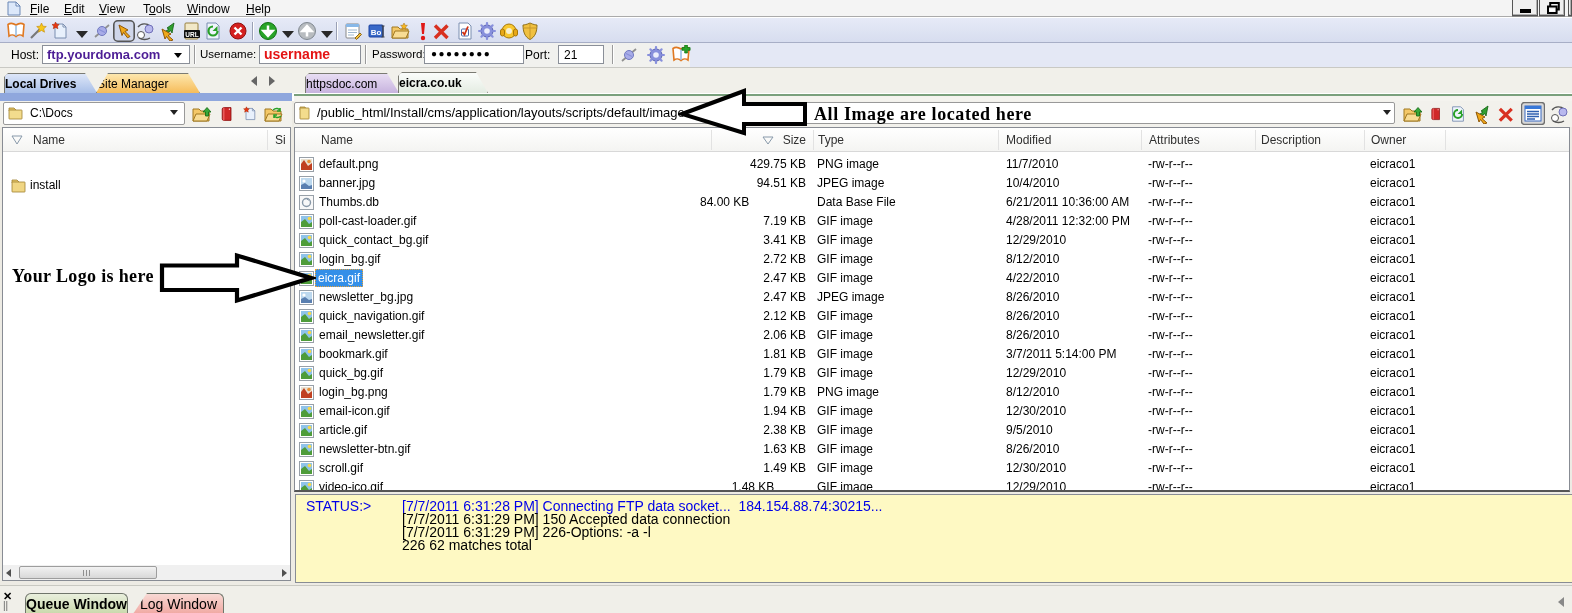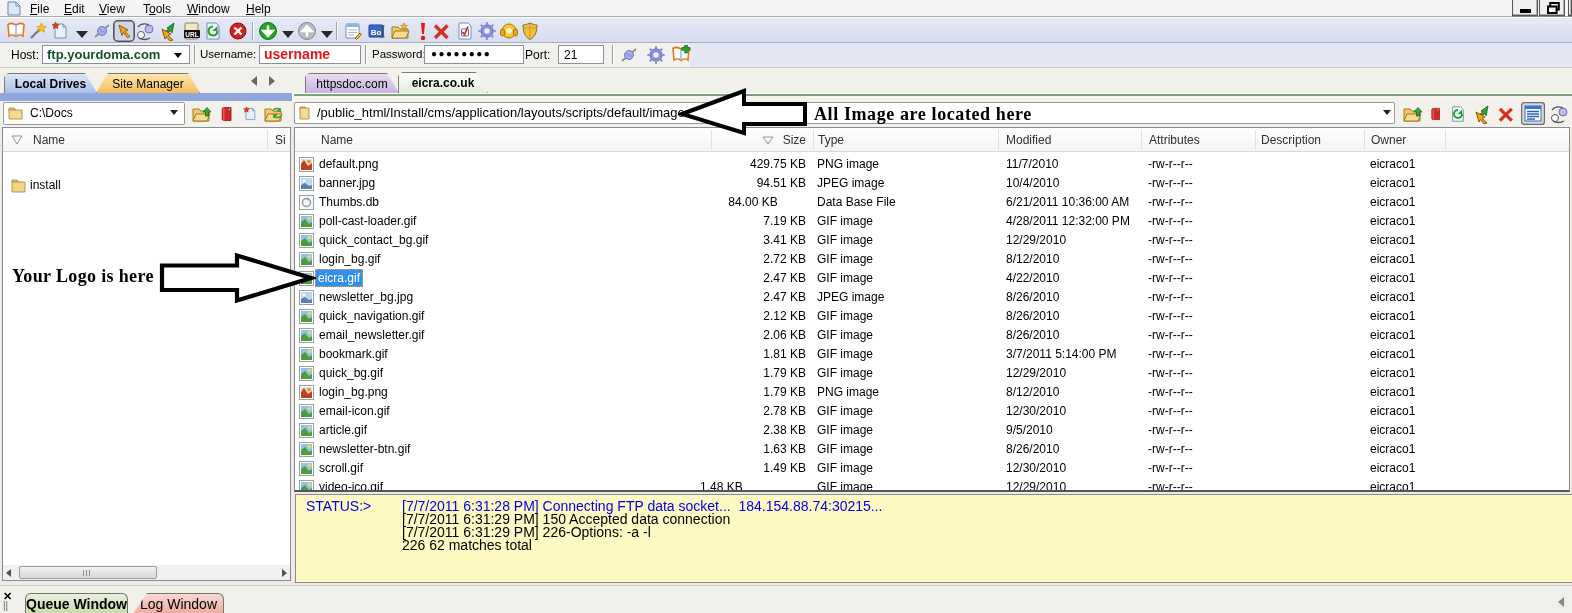--- a/index.html
+++ b/index.html
@@ -21,21 +21,21 @@
 
 
 #hostbar { left:0; top:43px; width:1572px; height:25px; background:#e4e8f5; border-bottom:1px solid #c9c9c4; }
 #hostchunk { left:0; top:0; width:690px; height:24px; background:#f1f1ee; }
 #hostbar .lab { position:absolute; top:5px; font-size:12px; color:#000; }
 .hbox { position:absolute; top:2px; height:19px; background:#fff; border:1px solid #8a8f98; }
 .hsep { position:absolute; top:2px; width:2px; height:19px; border-left:1px solid #9a9a9a; border-right:1px solid #fff; }
 
 
 #tabrow { left:0; top:68px; width:1572px; height:25px; background:#f1f0ea; }
-.tab { position:absolute; font-size:12px; text-align:center; color:#000; border:1px solid #7b7b73; border-bottom:none; }
+.tab { position:absolute; font-size:12px; text-align:left; color:#000; border:1px solid #7b7b73; border-bottom:none; }
 
 #bluestrip { left:0; top:93px; width:292px; height:8px; background:#8fa7dd; }
 #greenstrip { left:294px; top:94px; width:1278px; height:7px; background:#f4f3ee; border-top:2px solid #7aa07c; }
 
 
 #ltoolrow { left:0; top:101px; width:292px; height:26px; background:#f2f1ec; }
 #rtoolrow { left:294px; top:101px; width:1278px; height:26px; background:#f2f1ec; }
 
 
 #lpanel { left:2px; top:127px; width:289px; height:454px; background:#fff; border:1px solid #888c94; }
@@ -206,21 +206,21 @@
         <path d="M10 3 v15" stroke="#c89828" stroke-width="1"></path>
         <path d="M4 7 h12" stroke="#c89828" stroke-width="1"></path>
       </svg>
 </div>
   </div>
 
 <div class="abs" id="hostbar">
   <div class="abs" id="hostchunk"></div>
   <span class="lab" style="left:11px">Host:</span>
   <div class="hbox" style="left:42px;width:148px;"></div>
-  <span class="lab" style="left:47px;color:#14532d;font-weight:bold;font-size:13px;top:4px">ftp.yourdoma.com</span>
+  <span class="lab" style="left:47px;color:#4c1d95;font-weight:bold;font-size:13px;top:4px">ftp.yourdoma.com</span>
   <div class="dd" style="left:174px;top:10px;border-top-color:#000"></div>
   <div class="hsep" style="left:194px"></div>
   <span class="lab" style="left:200px;font-size:11.5px">Username:</span>
   <div class="hbox" style="left:259px;width:102px;"></div>
   <span class="lab" style="left:264px;color:#e41414;font-weight:bold;font-size:14px;top:3px">username</span>
   <div class="hsep" style="left:365px"></div>
   <span class="lab" style="left:372px;font-size:11.5px">Password:</span>
   <div class="hbox" style="left:424px;width:100px;"></div>
   <span class="lab" style="left:431px;top:5px;font-size:10px;letter-spacing:1.5px">●●●●●●●●</span>
   <span class="lab" style="left:525px">Port:</span>
@@ -419,21 +419,21 @@
     <span style="position:absolute;left:853px">-rw-r--r--</span>
     <span style="position:absolute;left:1075px">eicraco1</span>
   </div>
   <div class="frow" style="left:0;top:65px;width:1274px;">
     <svg class="ficon" style="left:4px" width="15" height="15" viewBox="0 0 15 15">
           <rect x="0.5" y="0.5" width="14" height="14" fill="#f8f8f8" stroke="#98a0a8"></rect>
           <circle cx="7.5" cy="7.5" r="4" fill="none" stroke="#8898a8" stroke-width="1.4"></circle>
           <path d="M7.5 3.5 l2 2" stroke="#8898a8"></path>
         </svg>
     <span style="position:absolute;left:24px">Thumbs.db</span>
-    <span style="position:absolute;left:405px;width:106px;text-align:center">84.00 KB</span>
+    <span style="position:absolute;left:405px;width:106px;text-align:left">84.00 KB</span>
     <span style="position:absolute;left:522px">Data Base File</span>
     <span style="position:absolute;left:711px">6/21/2011 10:36:00 AM</span>
     <span style="position:absolute;left:853px">-rw-r--r--</span>
     <span style="position:absolute;left:1075px">eicraco1</span>
   </div>
   <div class="frow" style="left:0;top:84px;width:1274px;">
     <svg class="ficon" style="left:4px" width="15" height="15" viewBox="0 0 15 15">
           <rect x="0.5" y="0.5" width="14" height="14" fill="#fff" stroke="#98a0a8"></rect>
           <rect x="2" y="2" width="11" height="11" fill="#8fc3ea"></rect>
           <path d="M2 13 v-5 l4 -3 l4 5 l3 -2 v5 z" fill="#4e9c3a"></path>
@@ -573,21 +573,21 @@
     <span style="position:absolute;left:1075px">eicraco1</span>
   </div>
   <div class="frow" style="left:0;top:274px;width:1274px;">
     <svg class="ficon" style="left:4px" width="15" height="15" viewBox="0 0 15 15">
           <rect x="0.5" y="0.5" width="14" height="14" fill="#fff" stroke="#98a0a8"></rect>
           <rect x="2" y="2" width="11" height="11" fill="#8fc3ea"></rect>
           <path d="M2 13 v-5 l4 -3 l4 5 l3 -2 v5 z" fill="#4e9c3a"></path>
           <circle cx="10.5" cy="4.5" r="1.8" fill="#f6d84a"></circle>
         </svg>
     <span style="position:absolute;left:24px">email-icon.gif</span>
-    <span style="position:absolute;left:405px;width:106px;text-align:right">2.78 KB</span>
+    <span style="position:absolute;left:405px;width:106px;text-align:right">1.94 KB</span>
     <span style="position:absolute;left:522px">GIF image</span>
     <span style="position:absolute;left:711px">12/30/2010</span>
     <span style="position:absolute;left:853px">-rw-r--r--</span>
     <span style="position:absolute;left:1075px">eicraco1</span>
   </div>
   <div class="frow" style="left:0;top:293px;width:1274px;">
     <svg class="ficon" style="left:4px" width="15" height="15" viewBox="0 0 15 15">
           <rect x="0.5" y="0.5" width="14" height="14" fill="#fff" stroke="#98a0a8"></rect>
           <rect x="2" y="2" width="11" height="11" fill="#8fc3ea"></rect>
           <path d="M2 13 v-5 l4 -3 l4 5 l3 -2 v5 z" fill="#4e9c3a"></path>
@@ -629,21 +629,21 @@
     <span style="position:absolute;left:1075px">eicraco1</span>
   </div>
   <div class="frow" style="left:0;top:350px;width:1274px;">
     <svg class="ficon" style="left:4px" width="15" height="15" viewBox="0 0 15 15">
           <rect x="0.5" y="0.5" width="14" height="14" fill="#fff" stroke="#98a0a8"></rect>
           <rect x="2" y="2" width="11" height="11" fill="#8fc3ea"></rect>
           <path d="M2 13 v-5 l4 -3 l4 5 l3 -2 v5 z" fill="#4e9c3a"></path>
           <circle cx="10.5" cy="4.5" r="1.8" fill="#f6d84a"></circle>
         </svg>
     <span style="position:absolute;left:24px">video-ico.gif</span>
-    <span style="position:absolute;left:405px;width:106px;text-align:left">1.48 KB</span>
+    <span style="position:absolute;left:405px;width:106px;text-align:center">1.48 KB</span>
     <span style="position:absolute;left:522px">GIF image</span>
     <span style="position:absolute;left:711px">12/29/2010</span>
     <span style="position:absolute;left:853px">-rw-r--r--</span>
     <span style="position:absolute;left:1075px">eicraco1</span>
   </div>
 </div>
 </div>
 
 <div class="abs" id="statusbox">
   <span class="sl blue" style="top:3px"><span style="display:inline-block;width:96px">STATUS:&gt;</span>[7/7/2011 6:31:28 PM] Connecting FTP data socket...  184.154.88.74:30215...</span>

